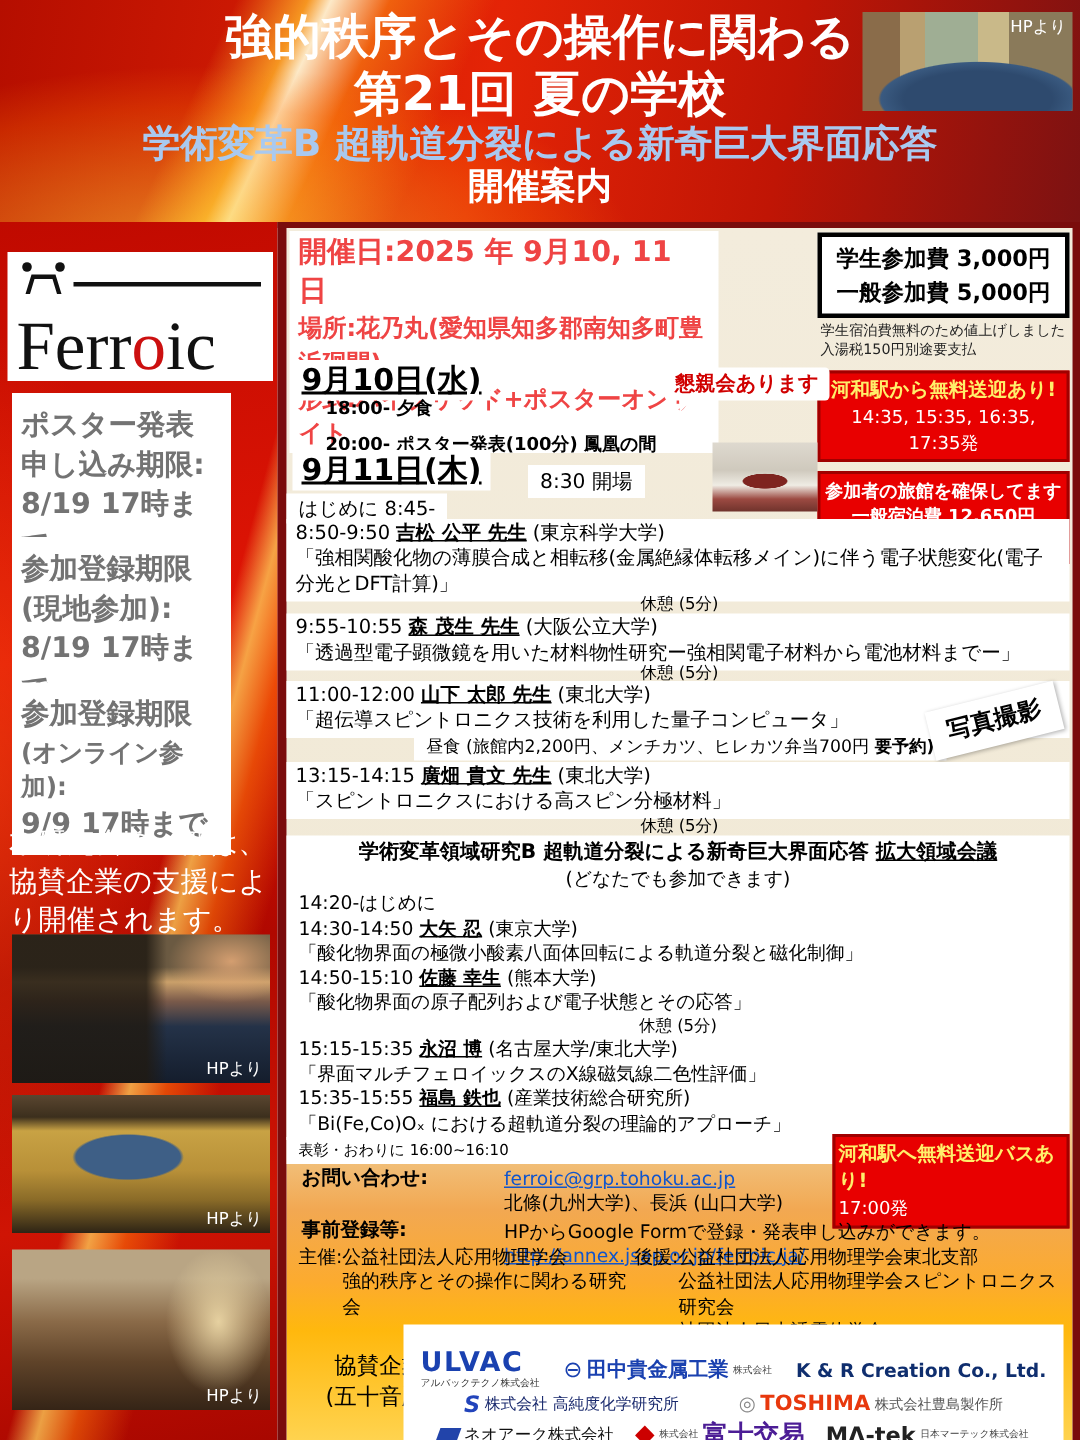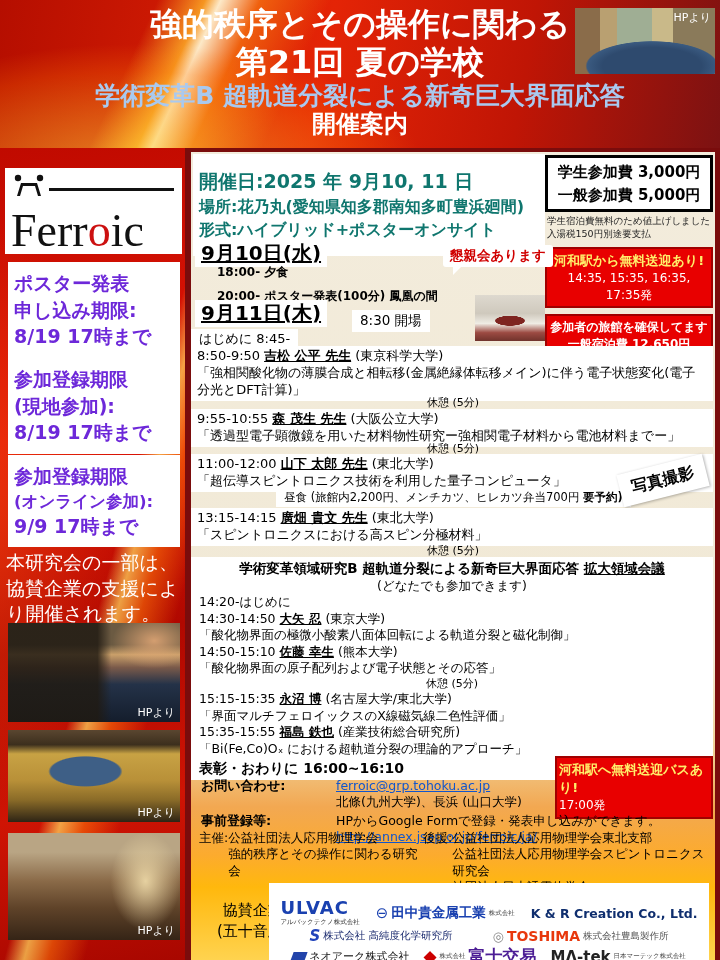--- a/index.html
+++ b/index.html
@@ -27,41 +27,41 @@
   .sidebar{position:absolute;left:0;top:148px;width:185px;height:812px;
     background:
       linear-gradient(105deg, transparent 55%, rgba(255,210,90,.75) 60%, rgba(255,120,10,.55) 66%, transparent 75%),
       radial-gradient(ellipse 200px 420px at -10% 45%, rgba(255,90,20,.45), transparent 70%),
       linear-gradient(170deg,#c00a00 0%,#e01505 35%,#b00800 60%,#cf1404 80%,#a80700 100%);}
   .logo-box{position:absolute;left:5px;top:20px;width:177px;height:86px;background:#fff;}
   .logo-icon{position:absolute;left:8px;top:6px;}
   .logo-rule{position:absolute;left:44px;right:8px;top:20px;height:3px;background:#111;}
   .logo-text{position:absolute;left:6px;bottom:0px;font-family:"Liberation Serif","DejaVu Serif",serif;font-size:46px;line-height:1;color:#111;}
   .logo-text .o{color:#cc1010;}
-  .dl-box{position:absolute;left:8px;width:172px;background:#fff;color:#6d28d9;font-weight:bold;font-size:19px;line-height:1.4;padding:8px 6px;box-sizing:border-box;}
+  .dl-box{position:absolute;left:8px;width:146px;background:#fff;color:#737373;font-weight:bold;font-size:19px;line-height:1.4;padding:8px 6px;box-sizing:border-box;}
   .dl-box .k{font-size:16.5px;}
   .support-note{position:absolute;left:6px;top:402px;width:174px;color:#fff;font-size:19px;line-height:1.35;}
   .side-photo{position:absolute;left:8px;width:172px;}
   .side-photo .cap{position:absolute;right:5px;bottom:2px;color:#fff;font-size:11px;}
   .ph-bath{top:475px;height:99px;background:
       radial-gradient(ellipse 60px 40px at 85% 18%, rgba(230,170,120,.85), transparent 70%),
       linear-gradient(90deg, rgba(32,26,18,.85) 0 52%, transparent 60%),
       linear-gradient(180deg,#6b5a42 0 22%,#caa06a 32%,#7a5a4a 45%,#243248 62%,#141d2c 100%);}
   .ph-mural{top:582px;height:92px;background:
       radial-gradient(ellipse 60px 25px at 45% 45%, #3e5f86 58%, transparent 62%),
       linear-gradient(180deg,#5a4630 0%,#3c2f1d 16%,#c8a244 26%,#b89038 55%,#8a6b28 76%,#2e2415 100%);}
   .ph-lobby{top:685px;height:107px;background:
       radial-gradient(ellipse 50px 70px at 80% 45%, rgba(240,220,170,.9), transparent 70%),
       linear-gradient(180deg,#b9a584 0 18%,#8a6a48 45%,#5f4329 70%,#352416 100%);}
 
   
   .main{position:absolute;left:185px;top:148px;width:535px;height:812px;box-sizing:border-box;
     border-left:6px solid #7a0c0c;border-top:4px solid #7a0c0c;border-right:5px solid #7a0c0c;
     background:linear-gradient(180deg,#f3ecdc 0%,#f1e9d6 62%,#f0d096 74%,#f2a852 81%,#fcab2e 87%,#ffb80d 91%,#ffd34f 100%);}
-  .info-box{position:absolute;left:2px;top:2px;width:352px;background:#fff;padding:15px 6px;box-sizing:border-box;color:#0f766e;}
+  .info-box{position:absolute;left:2px;top:2px;width:286px;background:#fff;padding:2px 6px;box-sizing:border-box;color:#ef4444;}
   .info-box .d{font-weight:bold;font-size:19px;line-height:1.35;}
   .info-box .p,.info-box .f{font-weight:bold;font-size:16px;line-height:1.45;}
   .right-col{position:absolute;right:2px;top:3px;width:168px;text-align:center;}
   .fee-box{border:3px solid #000;background:#fff;font-weight:bold;font-size:15px;line-height:1.5;padding:3px 0;color:#000;}
   .fee-note{font-size:9.5px;color:#222;text-align:left;line-height:1.35;margin:3px 0 6px 2px;}
   .notice{background:#e80000;border:2px solid #a00000;padding:3px 2px;margin-bottom:6px;}
   .notice .y{color:#ffef6a;font-weight:bold;font-size:13px;display:block;line-height:1.4;}
   .notice .w{color:#fff;font-size:12px;display:block;line-height:1.4;}
   .notice .yl{color:#ffef3a;font-weight:bold;font-size:15px;display:block;line-height:1.3;}
   .notice .wb{color:#fff;font-weight:bold;font-size:12px;display:block;line-height:1.35;}
@@ -80,21 +80,21 @@
   .t-name{font-weight:bold;text-decoration:underline;margin:0 4px;}
   .brk{position:absolute;left:0;right:0;text-align:center;color:#000;font-size:11px;}
   .lunch{position:absolute;left:85px;top:336px;background:#fff;color:#000;font-size:11.5px;padding:2px 8px;}
   .lunch b{font-weight:bold;}
   .sticker{position:absolute;left:428px;top:312px;background:#fff;color:#000;font-weight:bold;font-size:16px;padding:6px 12px;transform:rotate(-14deg);box-shadow:1px 1px 3px rgba(0,0,0,.3);}
   .session{position:absolute;left:0;right:2px;top:405px;background:#fff;color:#000;font-size:12.5px;line-height:1.32;padding:3px 8px;}
   .s-title{text-align:center;font-weight:bold;font-size:13.5px;}
   .s-title .u{text-decoration:underline;}
   .s-sub{text-align:center;font-size:12.5px;}
   .s-brk{text-align:center;font-size:11px;}
-  .closing{left:0;top:606px;width:372px;font-size:14px;padding:2px 8px;box-sizing:border-box;font-weight:bold;}
+  .closing{left:0;top:606px;width:372px;font-size:10px;padding:2px 8px;box-sizing:border-box;}
   .bus{position:absolute;left:364px;right:2px;top:604px;}
   .contact{position:absolute;left:10px;top:626px;width:510px;color:#000;font-size:12.5px;line-height:1.3;}
   .crow{display:flex;margin-bottom:2px;}
   .clabel{font-weight:bold;width:135px;font-size:13px;}
   .link{color:#1155cc;text-decoration:underline;}
   .hosts{position:absolute;left:8px;top:678px;right:4px;display:flex;color:#000;font-size:12.5px;line-height:1.3;}
   .hblock{display:flex;}
   .hblock .hl{white-space:nowrap;}
   .org{width:248px;}
   .sponsors-label{position:absolute;left:14px;top:748px;color:#000;font-size:15px;line-height:1.4;text-align:center;margin-left:12px;}

